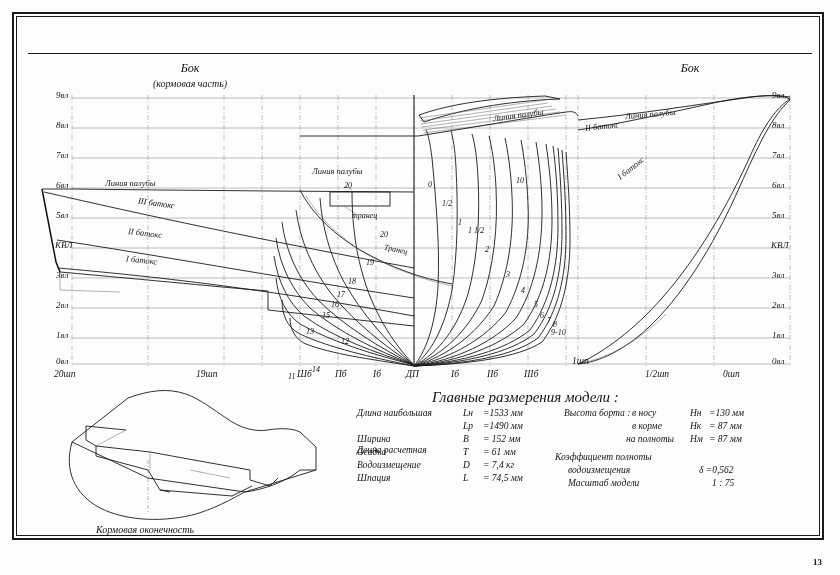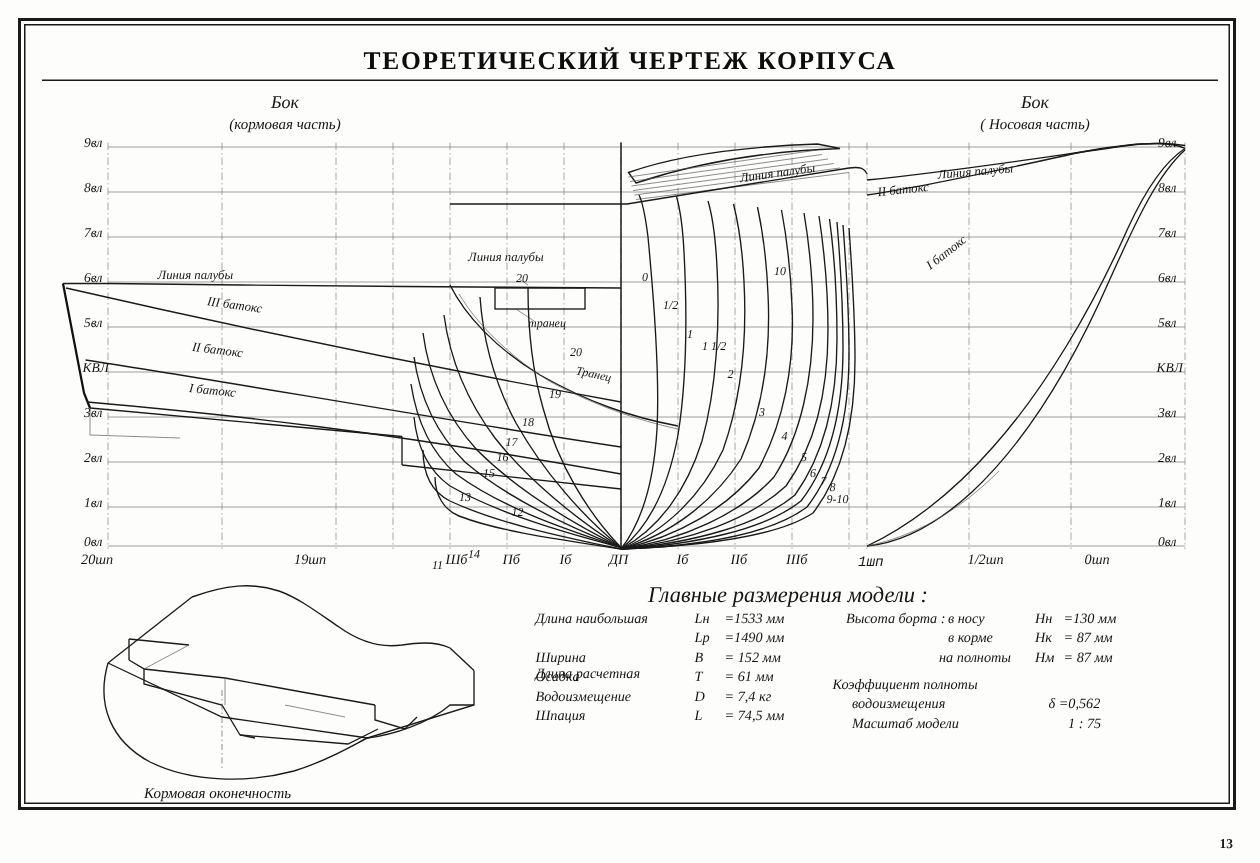--- a/index.html
+++ b/index.html
@@ -136,32 +136,30 @@
   .heavy { fill: none; stroke: #111; stroke-width: 1.5; }
 </style>
 </head>
 <body>
 
 <div id="page">
 
   <div class="frame-outer"></div>
   <div class="frame-inner"></div>
 
-  <div class="title">ТЕОРЕТИЧЕСКИЙ ЧЕРТЕЖ КОРПУСА</div>
   <div class="title-rule"></div>
 
   <div class="sec-head" style="left:110px; top:60px; width:160px;">
     <span>Бок</span>
     <span class="sub">(кормовая часть)</span>
   </div>
 
 
   <div class="sec-head" style="left:610px; top:60px; width:160px;">
     <span>Бок</span>
-    <span class="sub">( Носовая часть)</span>
   </div>
 
   <svg width="840" height="575">
 
     <g>
       <line class="grid" x1="72" y1="98" x2="790" y2="98"></line>
       <line class="grid" x1="72" y1="128" x2="790" y2="128"></line>
       <line class="grid" x1="72" y1="158" x2="790" y2="158"></line>
       <line class="grid" x1="72" y1="188" x2="790" y2="188"></line>
       <line class="grid" x1="72" y1="218" x2="790" y2="218"></line>
@@ -331,21 +329,21 @@
   <div class="sta-lbl" style="left:54px;  top:369px;">20шп</div>
   <div class="sta-lbl" style="left:196px; top:369px;">19шп</div>
   <div class="sta-lbl" style="left:297px; top:369px;">Шб</div>
   <div class="sta-lbl" style="left:335px; top:369px;">Пб</div>
   <div class="sta-lbl" style="left:373px; top:369px;">Iб</div>
   <div class="sta-lbl" style="left:406px; top:369px;">ДП</div>
 
   <div class="sta-lbl" style="left:451px; top:369px;">Iб</div>
   <div class="sta-lbl" style="left:487px; top:369px;">IIб</div>
   <div class="sta-lbl" style="left:524px; top:369px;">IIIб</div>
-  <div class="sta-lbl" style="left:572px; top:369px;font-family:Liberation Mono, monospace;">1шп</div>
+  <div class="sta-lbl" style="left:572px; top:356px;">1шп</div>
   <div class="sta-lbl" style="left:645px; top:369px;">1/2шп</div>
   <div class="sta-lbl" style="left:723px; top:369px;">0шп</div>
 
   <div class="diag-lbl" style="left:105px; top:178px;">Линия палубы</div>
   <div class="diag-lbl" style="left:138px; top:198px; transform:rotate(8deg);">III батокс</div>
   <div class="diag-lbl" style="left:128px; top:228px; transform:rotate(7deg);">II батокс</div>
   <div class="diag-lbl" style="left:126px; top:255px; transform:rotate(6deg);">I батокс</div>
 
   <div class="diag-lbl" style="left:312px; top:166px;">Линия палубы</div>
   <div class="curve-lbl" style="left:344px; top:181px;">20</div>

